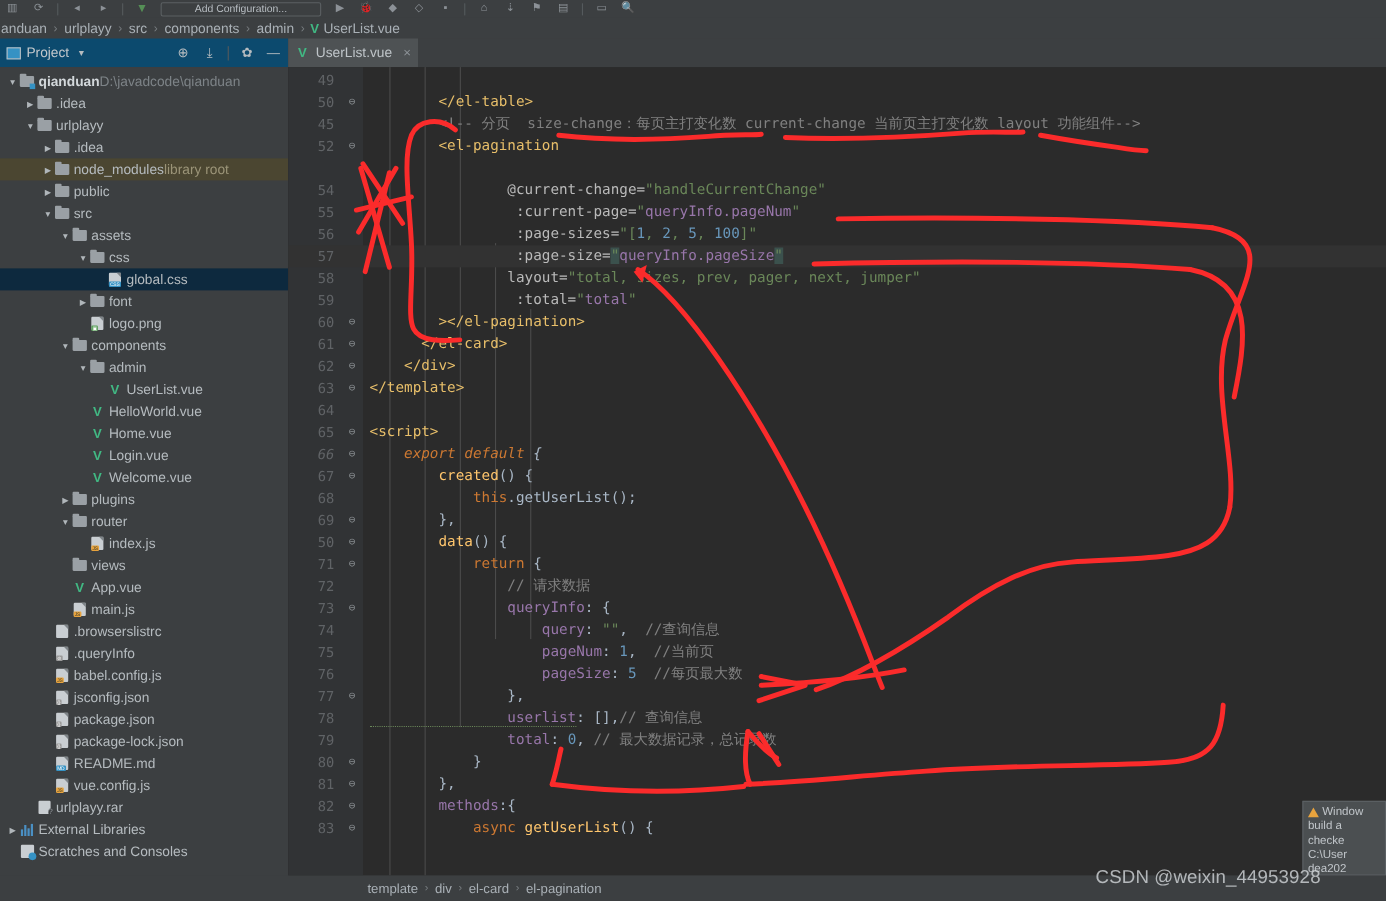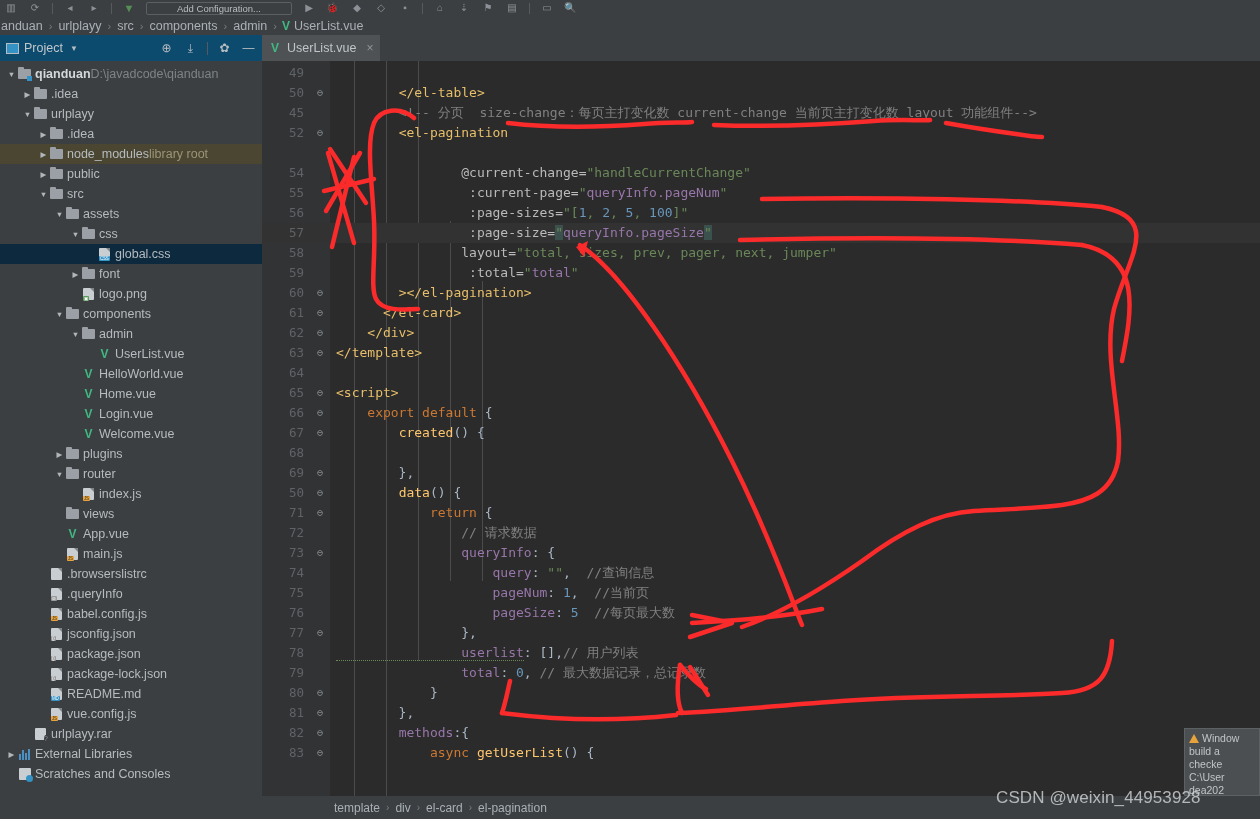--- a/index.html
+++ b/index.html
@@ -612,33 +612,33 @@
         <div class="ln" style="position: absolute; left: 0px; right: 0px; top: 142px;"><span class="num">56</span><span class="txt"><span class="t-plain">                 </span><span class="t-attr">:page-sizes=</span><span class="t-str">"[</span><span class="t-num">1</span><span class="t-str">, </span><span class="t-num">2</span><span class="t-str">, </span><span class="t-num">5</span><span class="t-str">, </span><span class="t-num">100</span><span class="t-str">]"</span></span></div>
         <div class="ln cur" style="position: absolute; left: 0px; right: 0px; top: 162px;"><span class="num">57</span><span class="txt"><span class="t-plain">                 </span><span class="t-attr">:page-size=</span><span class="t-str hl-brace">"</span><span class="t-field">queryInfo.pageSize</span><span class="t-str hl-brace">"</span></span></div>
         <div class="ln" style="position: absolute; left: 0px; right: 0px; top: 182px;"><span class="num">58</span><span class="txt"><span class="t-plain">                </span><span class="t-attr">layout=</span><span class="t-str">"total, sizes, prev, pager, next, jumper"</span></span></div>
         <div class="ln" style="position: absolute; left: 0px; right: 0px; top: 202px;"><span class="num">59</span><span class="txt"><span class="t-plain">                 </span><span class="t-attr">:total=</span><span class="t-str">"</span><span class="t-field">total</span><span class="t-str">"</span></span></div>
         <div class="ln" style="position: absolute; left: 0px; right: 0px; top: 222px;"><span class="num">60</span><span class="fold">⊖</span><span class="txt"><span class="t-plain">        </span><span class="t-tag">&gt;&lt;/el-pagination&gt;</span></span></div>
         <div class="ln" style="position: absolute; left: 0px; right: 0px; top: 242px;"><span class="num">61</span><span class="fold">⊖</span><span class="txt"><span class="t-plain">      </span><span class="t-tag">&lt;/el-card&gt;</span></span></div>
         <div class="ln" style="position: absolute; left: 0px; right: 0px; top: 262px;"><span class="num">62</span><span class="fold">⊖</span><span class="txt"><span class="t-plain">    </span><span class="t-tag">&lt;/div&gt;</span></span></div>
         <div class="ln" style="position: absolute; left: 0px; right: 0px; top: 282px;"><span class="num">63</span><span class="fold">⊖</span><span class="txt"><span class="t-tag">&lt;/template&gt;</span></span></div>
         <div class="ln" style="position: absolute; left: 0px; right: 0px; top: 302px;"><span class="num">64</span><span class="txt"></span></div>
         <div class="ln" style="position: absolute; left: 0px; right: 0px; top: 322px;"><span class="num">65</span><span class="fold">⊖</span><span class="txt"><span class="t-tag">&lt;script&gt;</span></span></div>
-        <div class="ln" style="position: absolute; left: 0px; right: 0px; top: 342px;"><span class="num">66</span><span class="fold">⊖</span><span class="txt"><span class="t-plain">    </span><span class="t-kw">export default</span><span class="t-pun"> {</span></span></div>
+        <div class="ln" style="position: absolute; left: 0px; right: 0px; top: 342px; font-style: italic;"><span class="num">66</span><span class="fold">⊖</span><span class="txt"><span class="t-plain">    </span><span class="t-kw">export default</span><span class="t-pun"> {</span></span></div>
         <div class="ln" style="position: absolute; left: 0px; right: 0px; top: 362px;"><span class="num">67</span><span class="fold">⊖</span><span class="txt"><span class="t-plain">        </span><span class="t-fn">created</span><span class="t-pun">() {</span></span></div>
-        <div class="ln" style="position: absolute; left: 0px; right: 0px; top: 382px;"><span class="num">68</span></div>
+        <div class="ln" style="position: absolute; left: 0px; right: 0px; top: 382px;"><span class="num">68</span><span class="txt"><span class="t-plain">            </span><span class="t-kw">this</span><span class="t-pun">.</span><span class="t-plain">getUserList();</span></span></div>
         <div class="ln" style="position: absolute; left: 0px; right: 0px; top: 402px;"><span class="num">69</span><span class="fold">⊖</span><span class="txt"><span class="t-plain">        },</span></span></div>
         <div class="ln" style="position: absolute; left: 0px; right: 0px; top: 422px;"><span class="num">50</span><span class="fold">⊖</span><span class="txt"><span class="t-plain">        </span><span class="t-fn">data</span><span class="t-pun">() {</span></span></div>
         <div class="ln" style="position: absolute; left: 0px; right: 0px; top: 442px;"><span class="num">71</span><span class="fold">⊖</span><span class="txt"><span class="t-plain">            </span><span class="t-kw">return</span><span class="t-pun"> {</span></span></div>
         <div class="ln" style="position: absolute; left: 0px; right: 0px; top: 462px;"><span class="num">72</span><span class="txt"><span class="t-plain">                </span><span class="t-cmt">// 请求数据</span></span></div>
         <div class="ln" style="position: absolute; left: 0px; right: 0px; top: 482px;"><span class="num">73</span><span class="fold">⊖</span><span class="txt"><span class="t-plain">                </span><span class="t-field">queryInfo</span><span class="t-pun">: {</span></span></div>
         <div class="ln" style="position: absolute; left: 0px; right: 0px; top: 502px;"><span class="num">74</span><span class="txt"><span class="t-plain">                    </span><span class="t-field">query</span><span class="t-pun">: </span><span class="t-str">""</span><span class="t-pun">,  </span><span class="t-cmt">//查询信息</span></span></div>
         <div class="ln" style="position: absolute; left: 0px; right: 0px; top: 522px;"><span class="num">75</span><span class="txt"><span class="t-plain">                    </span><span class="t-field">pageNum</span><span class="t-pun">: </span><span class="t-num">1</span><span class="t-pun">,  </span><span class="t-cmt">//当前页</span></span></div>
         <div class="ln" style="position: absolute; left: 0px; right: 0px; top: 542px;"><span class="num">76</span><span class="txt"><span class="t-plain">                    </span><span class="t-field">pageSize</span><span class="t-pun">: </span><span class="t-num">5</span><span class="t-pun">  </span><span class="t-cmt">//每页最大数</span></span></div>
         <div class="ln" style="position: absolute; left: 0px; right: 0px; top: 562px;"><span class="num">77</span><span class="fold">⊖</span><span class="txt"><span class="t-plain">                },</span></span></div>
-        <div class="ln" style="position: absolute; left: 0px; right: 0px; top: 582px;"><span class="num">78</span><span class="txt"><span class="t-field t-wavy">                userlist</span><span class="t-pun">: [</span><span class="t-pun">],</span><span class="t-cmt">// 用户列表</span></span></div>
+        <div class="ln" style="position: absolute; left: 0px; right: 0px; top: 582px;"><span class="num">78</span><span class="txt"><span class="t-field t-wavy">                userlist</span><span class="t-pun">: [</span><span class="t-pun">],</span><span class="t-cmt">// 查询信息</span></span></div>
         <div class="ln" style="position: absolute; left: 0px; right: 0px; top: 602px;"><span class="num">79</span><span class="txt"><span class="t-plain">                </span><span class="t-field">total</span><span class="t-pun">: </span><span class="t-num">0</span><span class="t-pun">, </span><span class="t-cmt">// 最大数据记录，总记录数</span></span></div>
         <div class="ln" style="position: absolute; left: 0px; right: 0px; top: 622px;"><span class="num">80</span><span class="fold">⊖</span><span class="txt"><span class="t-plain">            }</span></span></div>
         <div class="ln" style="position: absolute; left: 0px; right: 0px; top: 642px;"><span class="num">81</span><span class="fold">⊖</span><span class="txt"><span class="t-plain">        },</span></span></div>
         <div class="ln" style="position: absolute; left: 0px; right: 14px; top: 662px;"><span class="num">82</span><span class="fold">⊖</span><span class="txt"><span class="t-plain">        </span><span class="t-field">methods</span><span class="t-pun">:{</span></span></div>
         <div class="ln" style="position: absolute; left: 0px; right: 0px; top: 682px;"><span class="num">83</span><span class="fold">⊖</span><span class="txt"><span class="t-plain">            </span><span class="t-kw">async</span><span class="t-plain"> </span><span class="t-fn">getUserList</span><span class="t-pun">() {</span></span></div>
       </div>
   </div>
 
   <div class="annot">
     <svg width="998" height="735" viewBox="0 0 998 735" xmlns="http://www.w3.org/2000/svg">

